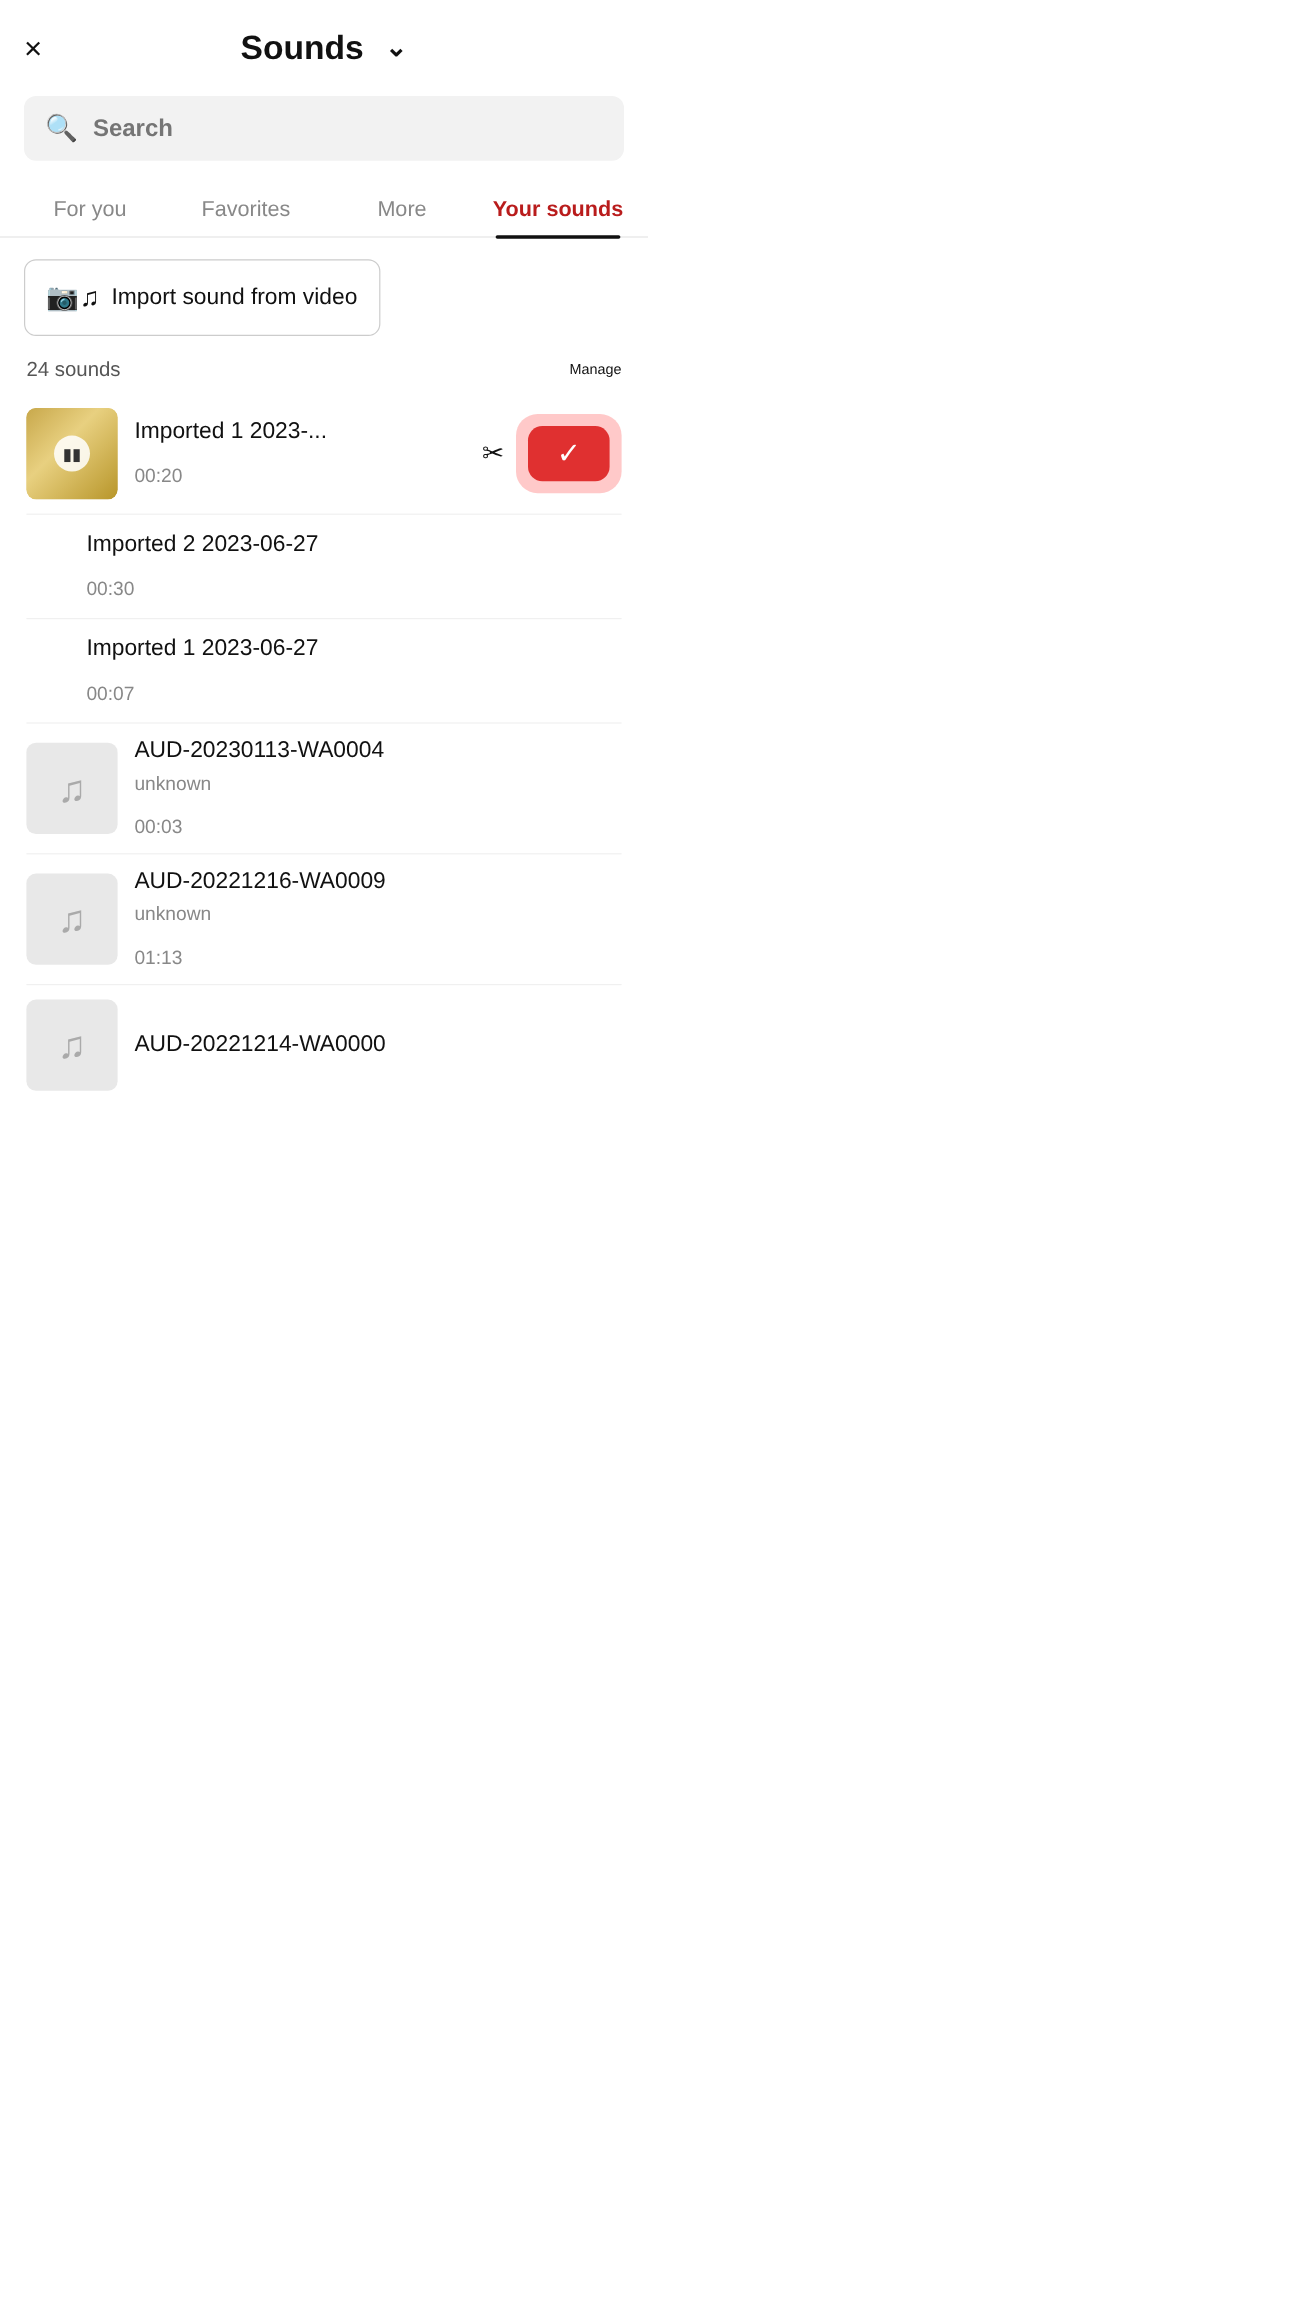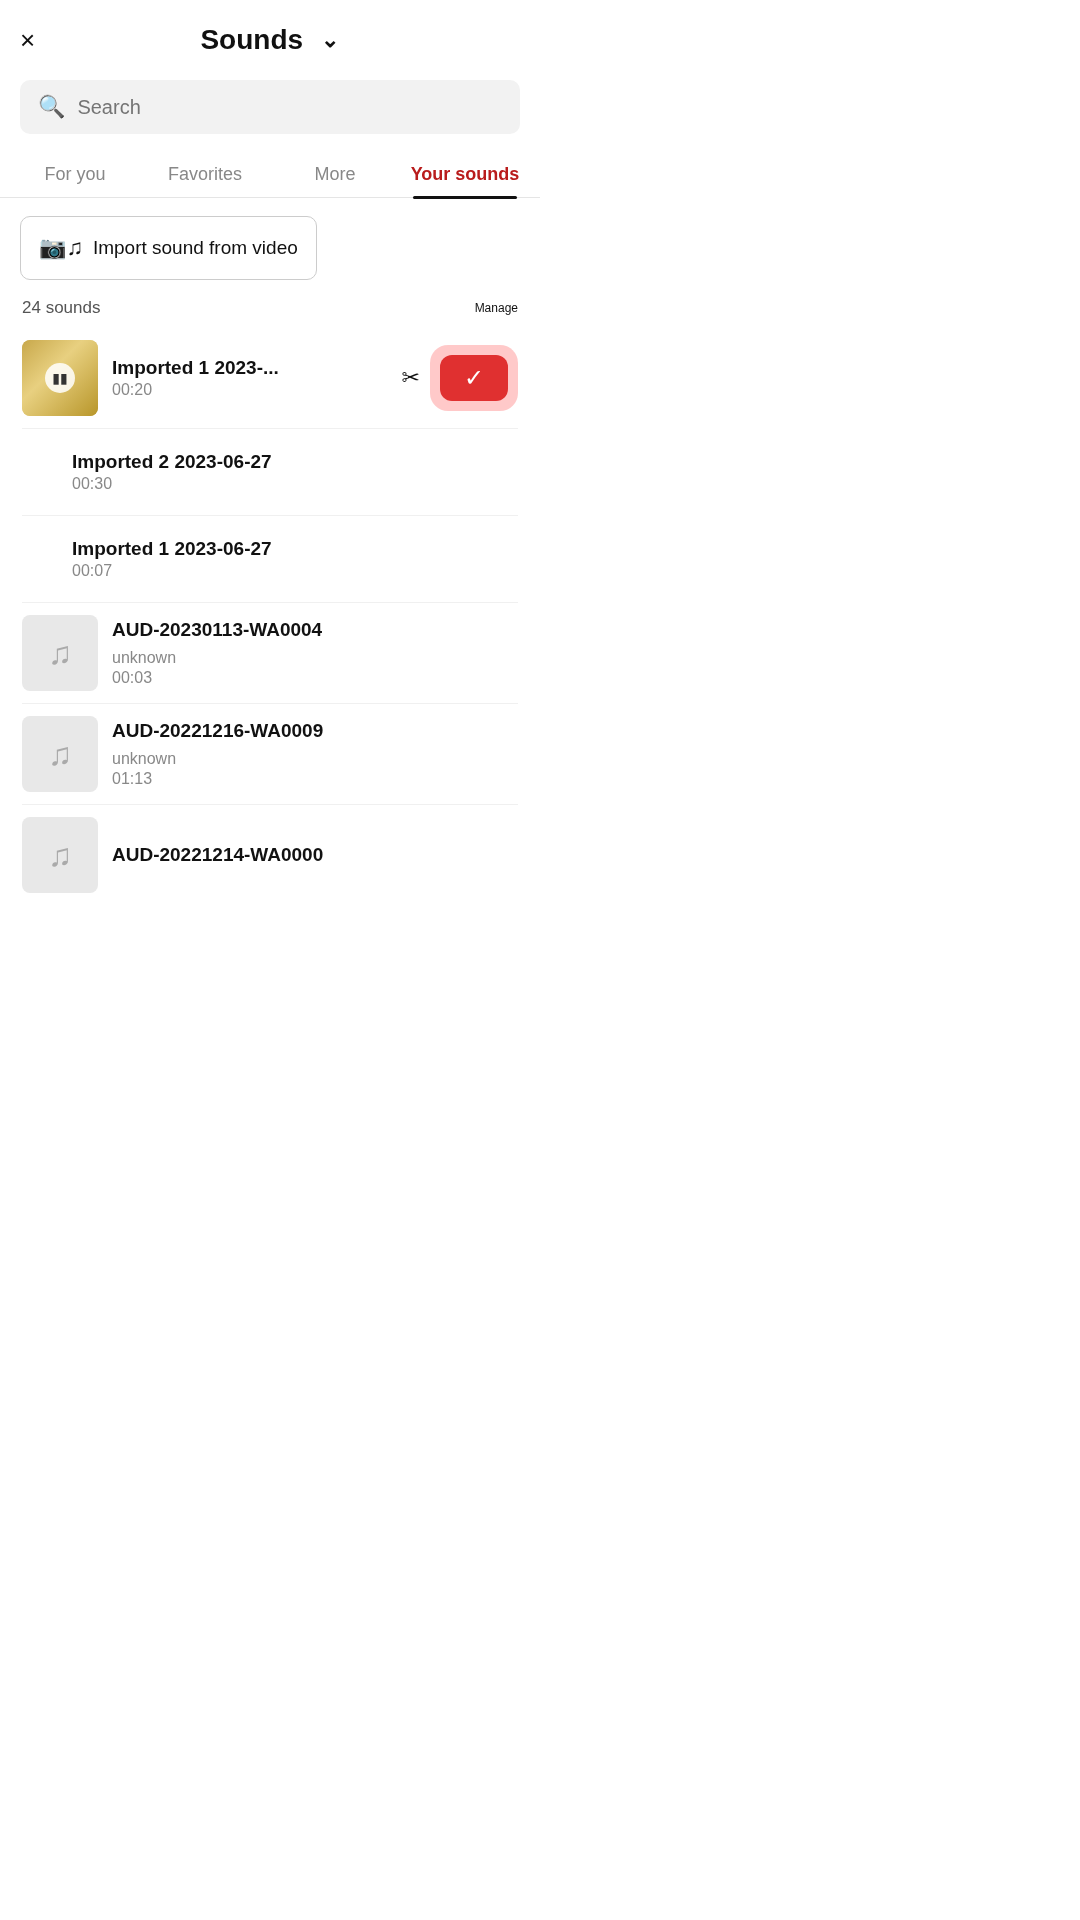--- a/index.html
+++ b/index.html
@@ -57,20 +57,21 @@
       font-size: 22px;
       color: #888;
     }
     .search-input {
       background: none;
       border: none;
       outline: none;
       font-size: 20px;
       color: #888;
       width: 100%;
+      font-weight: bold;
     }
 
     
     .tabs {
       display: flex;
       border-bottom: 1.5px solid #e5e5e5;
       padding: 0 10px;
       align-items: flex-end;
     }
     .tab {
@@ -186,35 +187,35 @@
       justify-content: center;
       font-size: 14px;
       color: #333;
     }
     .sound-info {
       flex: 1;
       min-width: 0;
     }
     .sound-name {
       font-size: 19px;
-      font-weight: 700;
+      font-weight: 400;
       color: #111;
       white-space: nowrap;
       overflow: hidden;
       text-overflow: ellipsis;
     }
     .sound-meta {
       font-size: 16px;
       color: #888;
       margin-top: 8px;
     }
     .sound-duration {
       font-size: 16px;
       color: #888;
-      margin-top: 2px;
+      margin-top: 18px;
     }
 
     
     .item-actions {
       display: flex;
       align-items: center;
       gap: 10px;
     }
     .scissors-icon {
       font-size: 22px;

